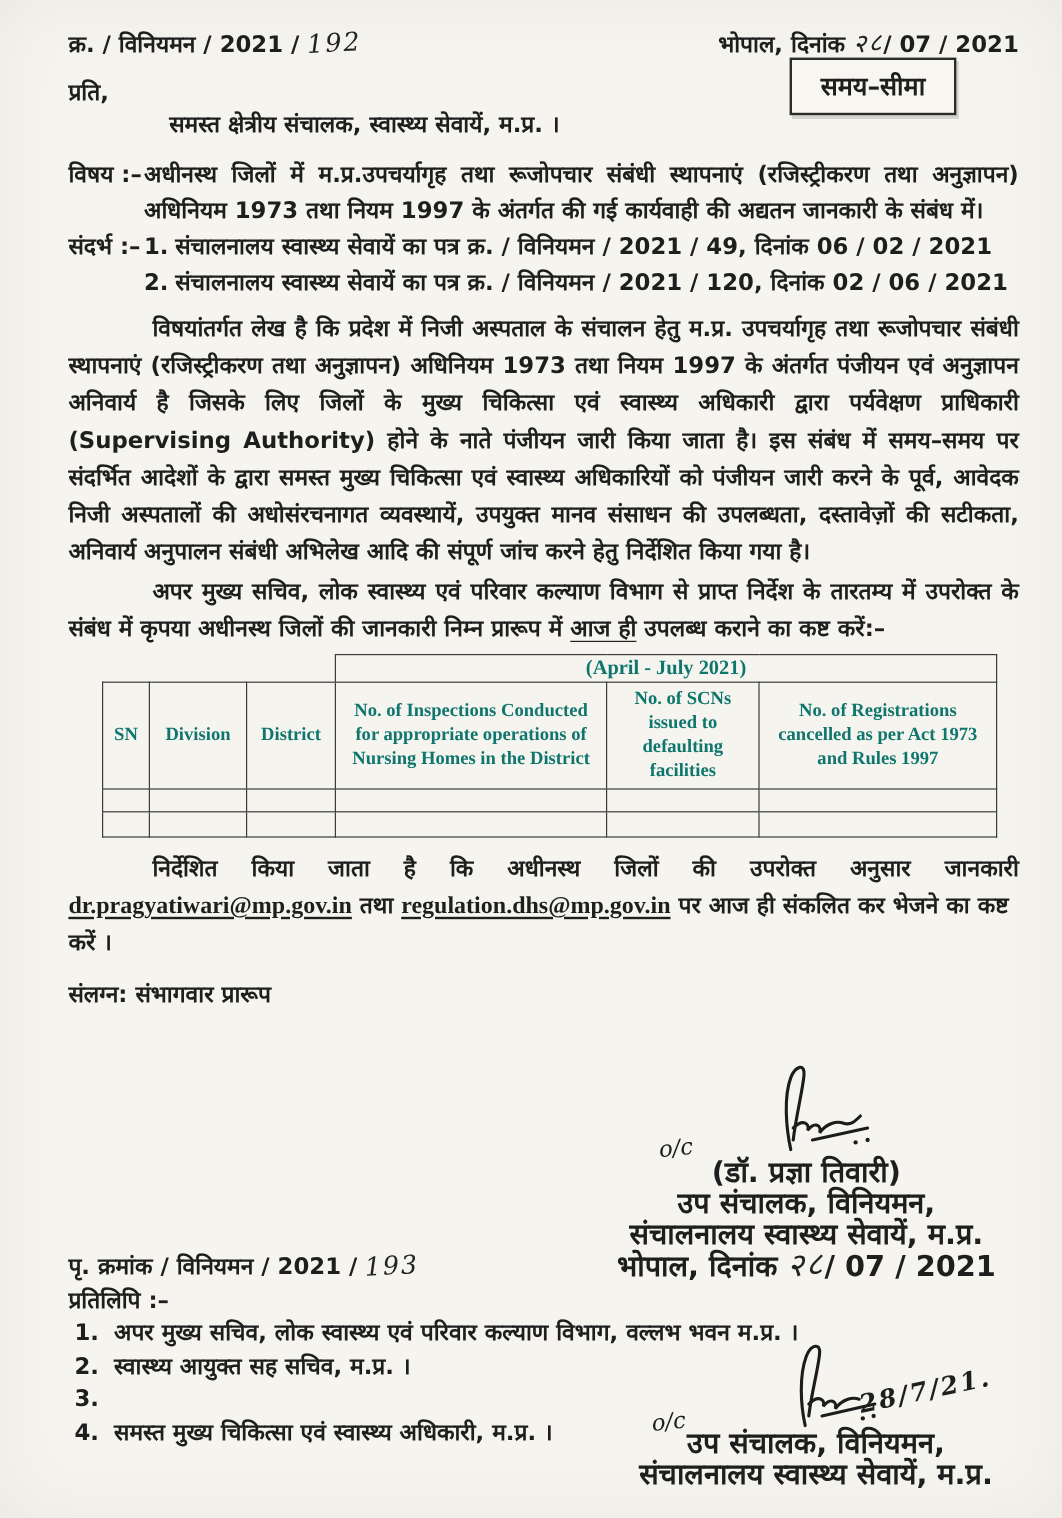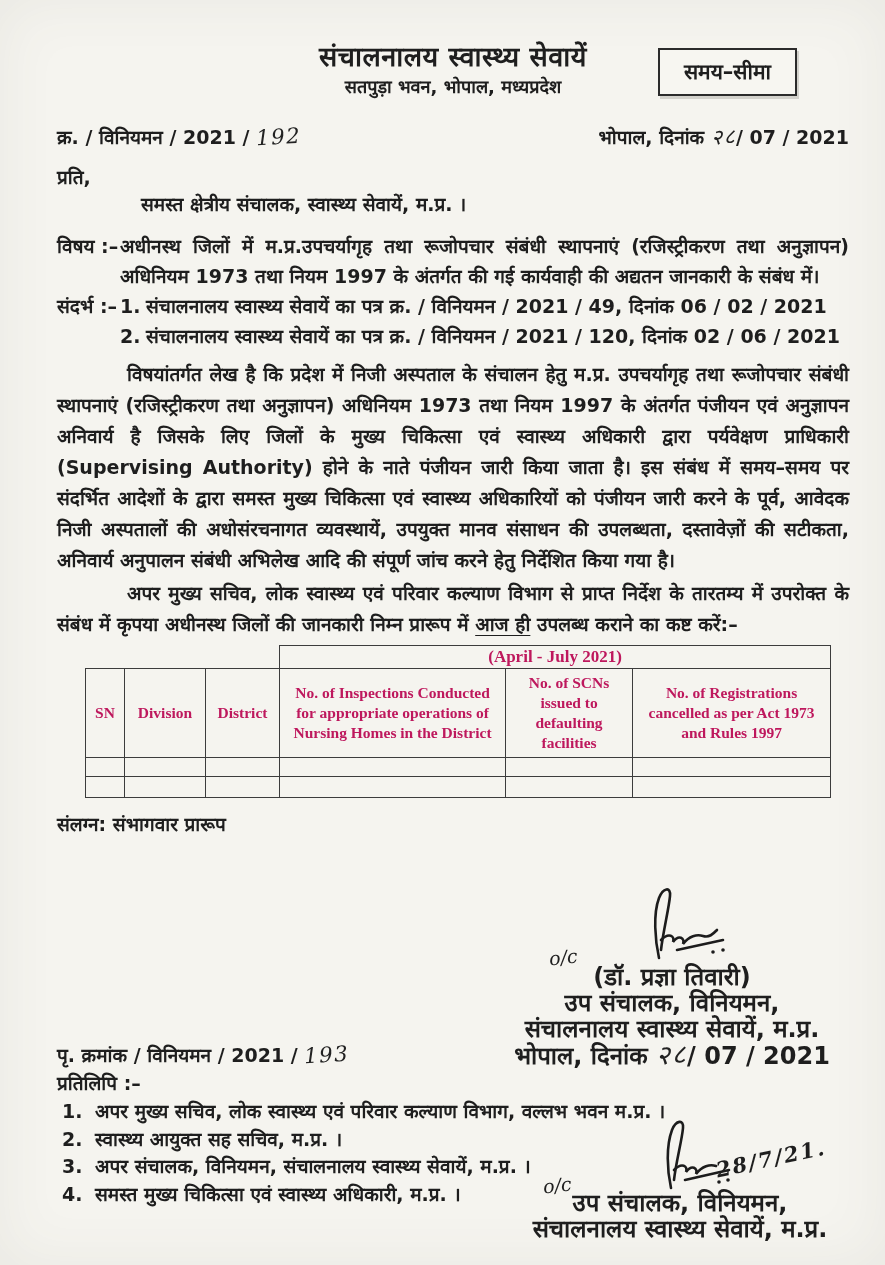--- a/index.html
+++ b/index.html
@@ -46,21 +46,21 @@
   .para { margin-top:8px; line-height:31px; text-align:justify; }
   .indent { text-indent:70px; }
   .emph { font-weight:700; text-decoration:underline; text-underline-offset:4px; }
 
   
   table.fmt {
     border-collapse:collapse; margin:5px 0 0 28px; width:745px;
     table-layout:fixed; background:transparent;
   }
   table.fmt th, table.fmt td { border:1.6px solid #3c3c3c; }
-  .eng { font-family:"Liberation Serif","DejaVu Serif",serif; font-weight:700; color:#be185d; }
+  .eng { font-family:"Liberation Serif","DejaVu Serif",serif; font-weight:700; color:#0f766e; }
   .span-head { font-size:17px; text-align:center; padding:1px 0; }
   .col-head { font-size:15.5px; text-align:center; padding:4px 4px; line-height:20px; }
   .empty-row-1 td { height:19px; }
   .empty-row-2 td { height:21px; }
 
   .para3-l1 { margin-top:11px; line-height:31px; text-align:justify; text-align-last:justify; padding-left:70px; }
   .para3-l2 { line-height:31px; }
   a.email {
     font-family:"Liberation Serif","DejaVu Serif",serif; font-weight:700; font-size:20px;
     color:#1e1e1e; text-decoration:underline; text-underline-offset:3px;
@@ -88,24 +88,20 @@
   .sig2 .oc2 { position:absolute; left:28px; bottom:-6px; font-family:"DejaVu Serif",serif; font-style:italic; font-size:19px; transform:rotate(-6deg); }
 </style>
 </head>
 <body>
 
 <div class="page">
 
   <div class="stamp">समय–सीमा</div>
 
   <div class="content">
-    <div class="letterhead">
-      <div class="lh-title">संचालनालय स्वास्थ्य सेवायें</div>
-      <div class="lh-sub">सतपुड़ा भवन, भोपाल, मध्यप्रदेश</div>
-    </div>
 
     <div class="ref-row t">
       <div>
         <span>क्र. / विनियमन / 2021 /</span>
         <span class="hand">192</span>
       </div>
       <div>
         <span>भोपाल, दिनांक </span><span class="hand">२८</span><span>/ 07 / 2021</span>
       </div>
     </div>
@@ -176,20 +172,26 @@
           <td></td>
             <td></td>
             <td></td>
             <td></td>
             <td></td>
             <td></td>
         </tr>
       </tbody>
     </table>
 
+    <div>
+      <div class="para3-l1 t">निर्देशित किया जाता है कि अधीनस्थ जिलों की उपरोक्त अनुसार जानकारी</div>
+      <div class="para3-l2 t">
+        <a class="email" href="#">dr.pragyatiwari@mp.gov.in</a><span> तथा </span><a class="email" href="#">regulation.dhs@mp.gov.in</a><span> पर आज ही संकलित कर भेजने का कष्ट करें ।</span>
+      </div>
+    </div>
 
     <div class="enclosure t">संलग्न: संभागवार प्रारूप</div>
   </div>
 
   <div class="sig1">
     <div class="sig-draw">
       <span class="oc">o/c</span>
       <svg width="120" height="78" viewBox="0 0 120 78">
         <g fill="none" stroke="#1c1c1c" stroke-width="2.6" stroke-linecap="round">
           <path d="M34 74 C30 56 28 30 34 14 C38 4 46 2 45 12 C44 24 38 48 36 66"></path>
@@ -219,21 +221,20 @@
     <div class="copy-item">
       <span class="copy-num">1.</span>
       <span>अपर मुख्य सचिव, लोक स्वास्थ्य एवं परिवार कल्याण विभाग, वल्लभ भवन म.प्र. ।</span>
     </div>
     <div class="copy-item">
       <span class="copy-num">2.</span>
       <span>स्वास्थ्य आयुक्त सह सचिव, म.प्र. ।</span>
     </div>
     <div class="copy-item">
       <span class="copy-num">3.</span>
-      <span>अपर संचालक, विनियमन, संचालनालय स्वास्थ्य सेवायें, म.प्र. ।</span>
     </div>
     <div class="copy-item">
       <span class="copy-num">4.</span>
       <span>समस्त मुख्य चिकित्सा एवं स्वास्थ्य अधिकारी, म.प्र. ।</span>
     </div>
   </div>
 
   <div class="sig2">
     <div class="sig-draw">
       <span class="oc2">o/c</span>

